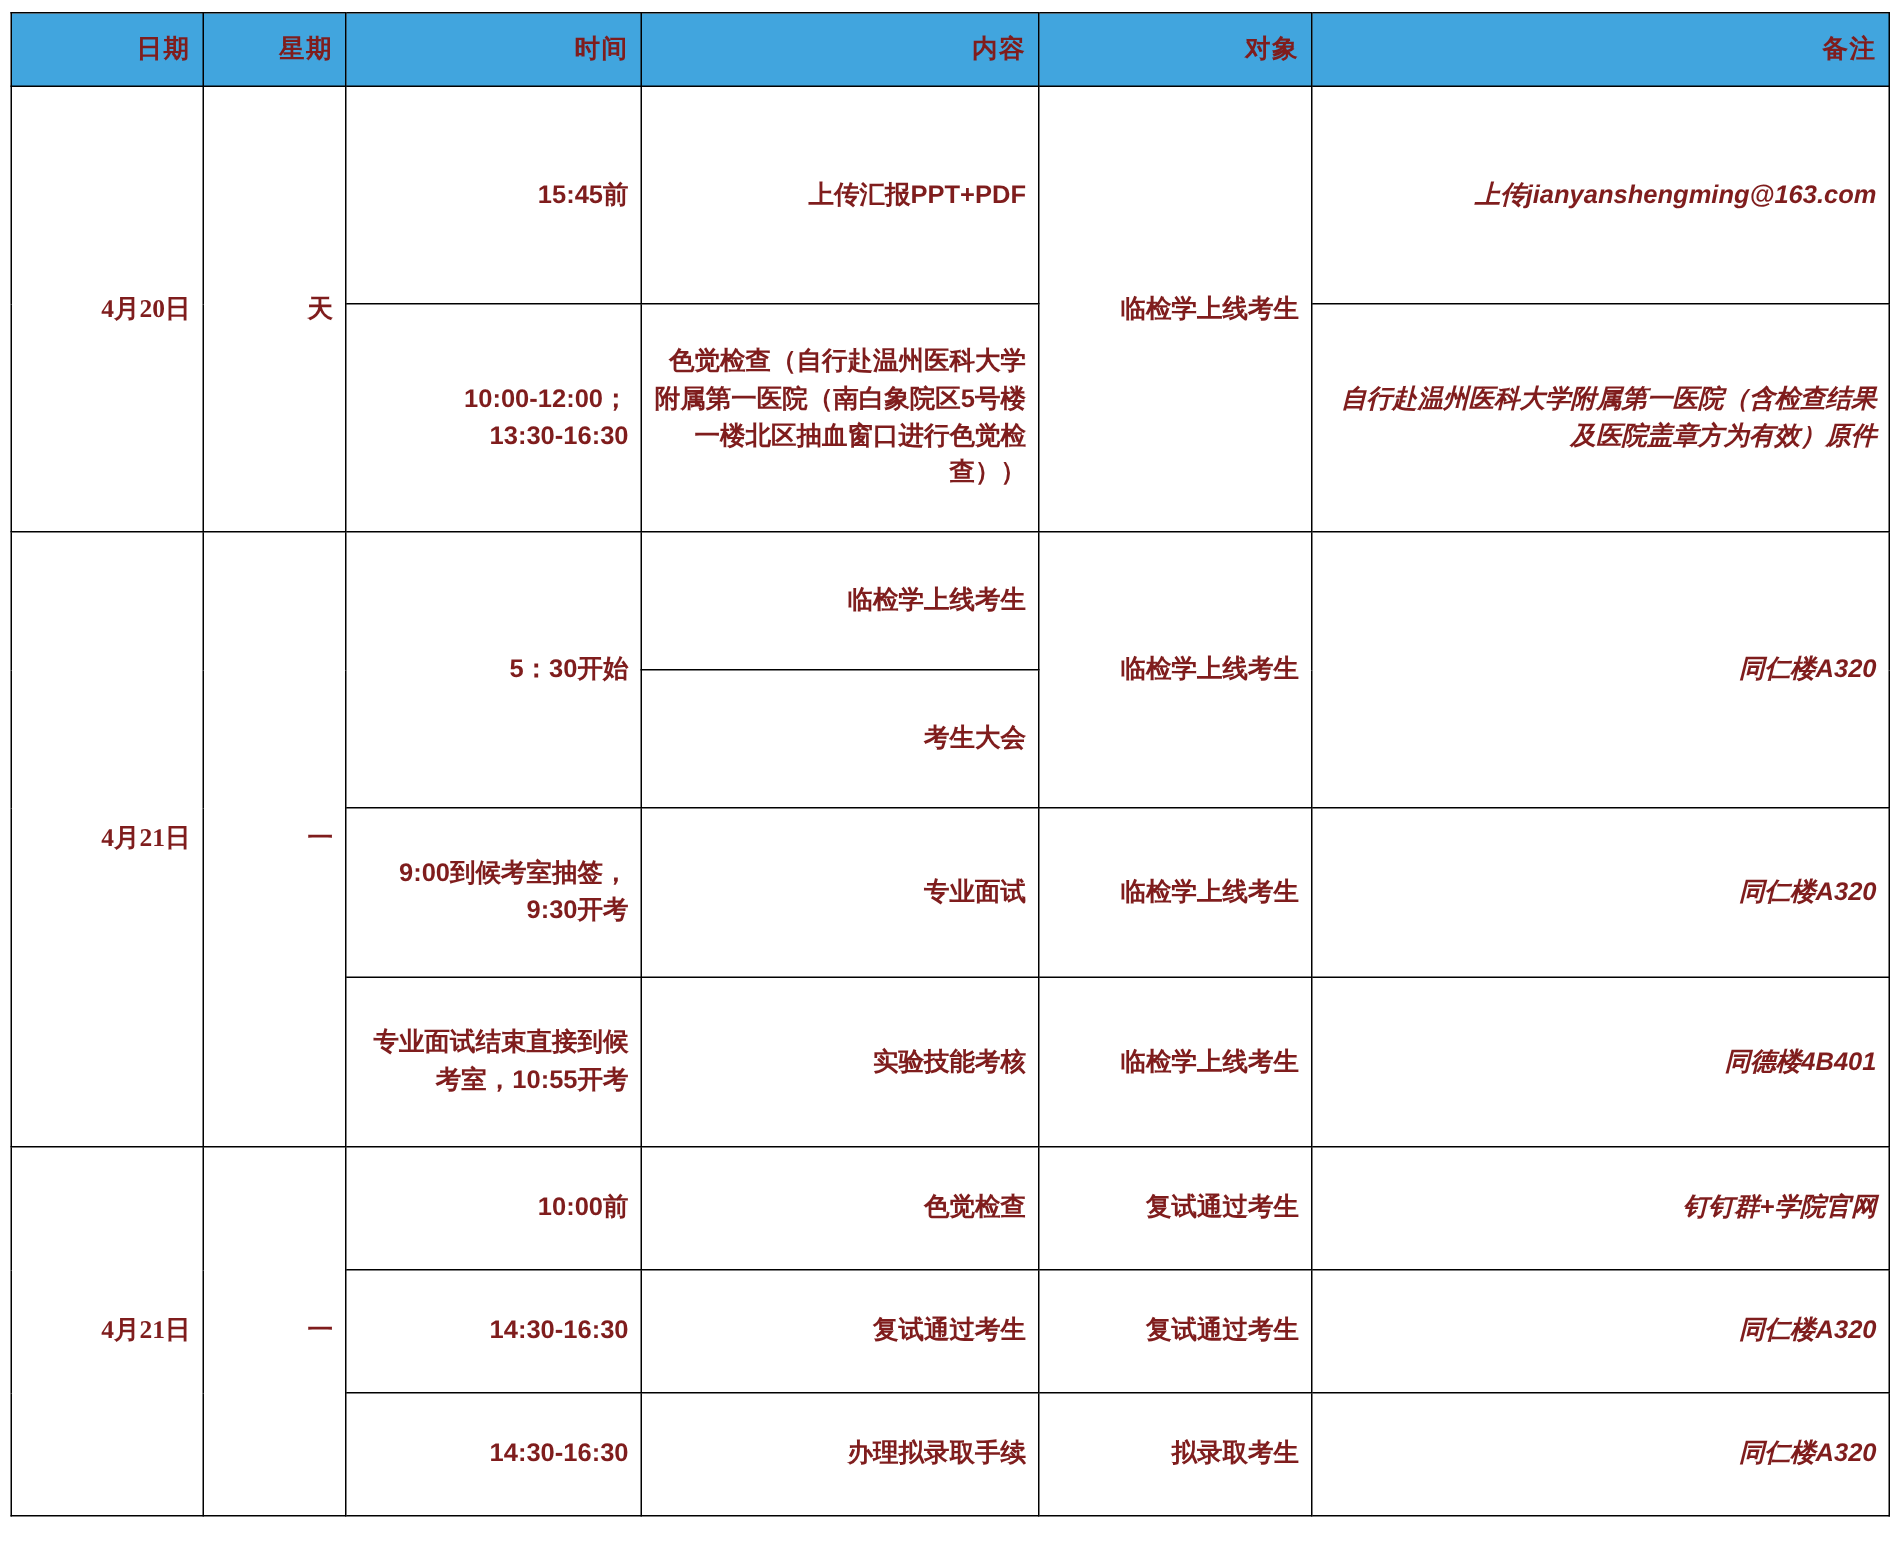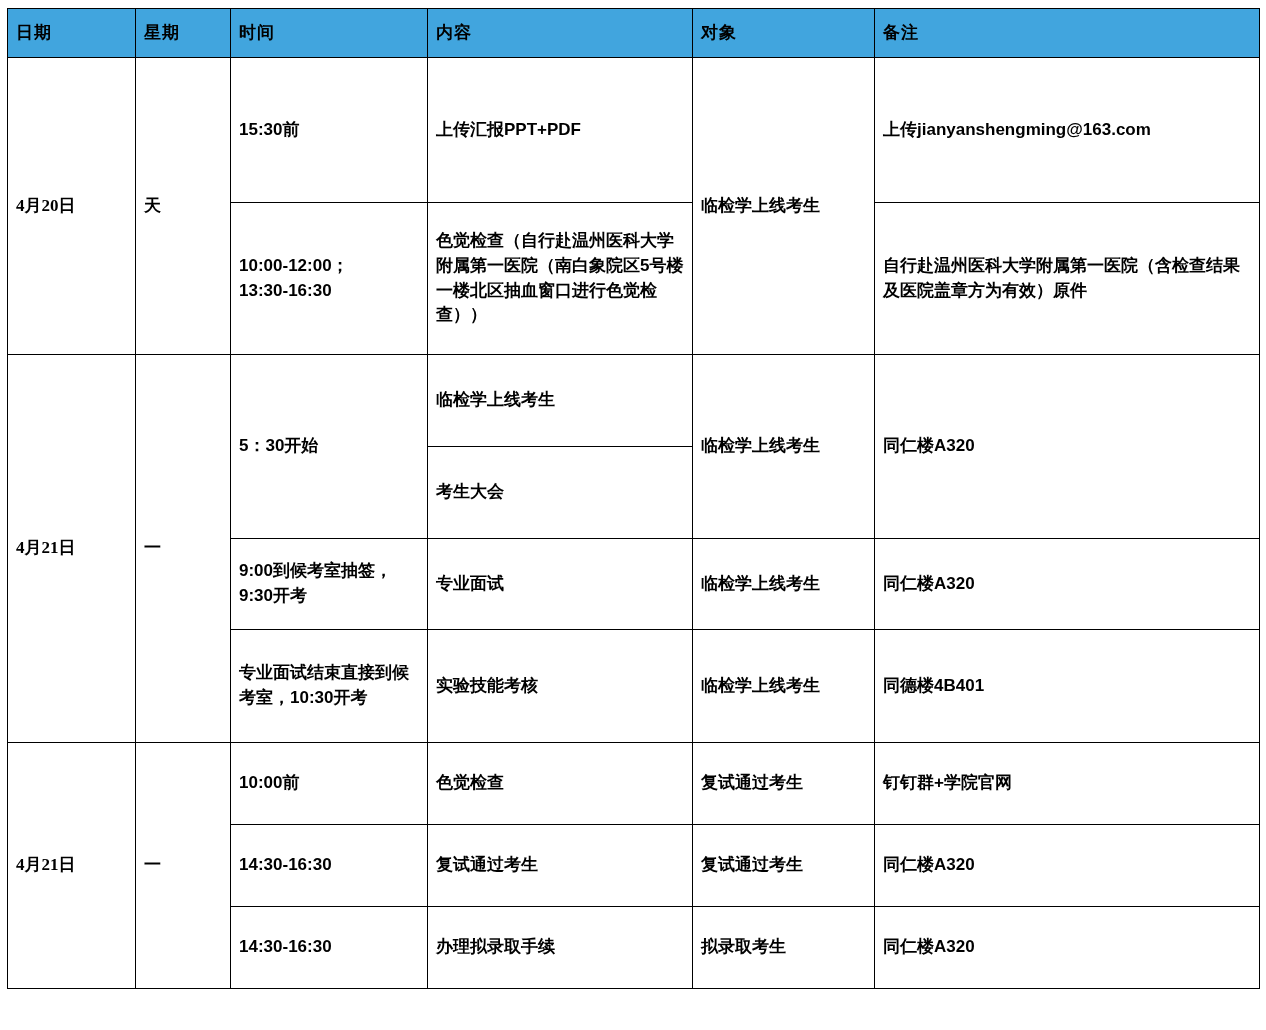--- a/index.html
+++ b/index.html
@@ -20,25 +20,25 @@
     box-sizing: border-box;
   }
   table.schedule {
     border-collapse: collapse;
     table-layout: fixed;
     width: 1252px;
     margin: 8px 0 0 7px;
   }
   table.schedule td, table.schedule th {
     border: 1px solid #000000;
-    text-align: left;
+    text-align: right;
     vertical-align: middle;
     font-weight: bold;
     font-size: 17px;
-    color: #000000;
+    color: #7f1d1d;
     padding: 6px 8px;
     line-height: 1.45;
     word-break: break-word;
     margin-left: 37px;
   }
   thead th {
     background: #41a5de;
     color: #ffffff;
     font-size: 19px;
     height: 36px;
@@ -53,21 +53,21 @@
   col.c-target  { width: 182px; }
   col.c-remark  { width: 385px; }
 
   td.date-cell, td.week-cell {
     font-size: 17px;
     font-family: Liberation Serif, serif;
   }
   td.time-cell { font-size: 16.5px; }
   td.content-cell { font-size: 17px; }
   td.target-cell { font-size: 17px; }
-  td.remark-cell { font-size: 17px; }
+  td.remark-cell { font-size: 17px; font-style: italic; }
   td.remark-long { font-size: 17px; line-height: 1.5; }
   td.content-long { font-size: 17px; line-height: 1.5; }
   .nowrapish { white-space: pre-line; }
 </style>
 </head>
 <body>
 
 <div class="sheet">
 
   <table class="schedule">
@@ -89,21 +89,21 @@
         <th>对象</th>
         <th>备注</th>
       </tr>
     </thead>
 
     <tbody>
 
       <tr style="height:145px;">
         <td class="date-cell" rowspan="2">4月20日</td>
         <td class="week-cell" rowspan="2">天</td>
-        <td class="time-cell nowrapish">15:30前</td>
+        <td class="time-cell nowrapish">15:45前</td>
         <td class="content-cell">上传汇报PPT+PDF</td>
         <td class="target-cell" rowspan="2">临检学上线考生</td>
         <td class="remark-cell">上传jianyanshengming@163.com</td>
       </tr>
       <tr style="height:152px;">
         <td class="time-cell nowrapish">10:00-12:00；
 13:30-16:30</td>
         <td class="content-cell content-long">色觉检查（自行赴温州医科大学附属第一医院（南白象院区5号楼一楼北区抽血窗口进行色觉检查））</td>
         <td class="remark-cell remark-long">自行赴温州医科大学附属第一医院（含检查结果及医院盖章方为有效）原件</td>
       </tr>
@@ -112,28 +112,28 @@
         <td class="date-cell" rowspan="4">4月21日</td>
         <td class="week-cell" rowspan="4">一</td>
         <td class="time-cell" rowspan="2">5：30开始</td>
         <td class="content-cell">临检学上线考生</td>
         <td class="target-cell" rowspan="2">临检学上线考生</td>
         <td class="remark-cell" rowspan="2">同仁楼A320</td>
       </tr>
       <tr style="height:92px;">
         <td class="content-cell">考生大会</td>
       </tr>
-      <tr style="height:91px;">
+      <tr style="height:113px;">
         <td class="time-cell">9:00到候考室抽签，9:30开考</td>
         <td class="content-cell">专业面试</td>
         <td class="target-cell">临检学上线考生</td>
         <td class="remark-cell">同仁楼A320</td>
       </tr>
       <tr style="height:113px;">
-        <td class="time-cell">专业面试结束直接到候考室，10:30开考</td>
+        <td class="time-cell">专业面试结束直接到候考室，10:55开考</td>
         <td class="content-cell">实验技能考核</td>
         <td class="target-cell">临检学上线考生</td>
         <td class="remark-cell">同德楼4B401</td>
       </tr>
 
       <tr style="height:82px;">
         <td class="date-cell" rowspan="3">4月21日</td>
         <td class="week-cell" rowspan="3">一</td>
         <td class="time-cell">10:00前</td>
         <td class="content-cell">色觉检查</td>

